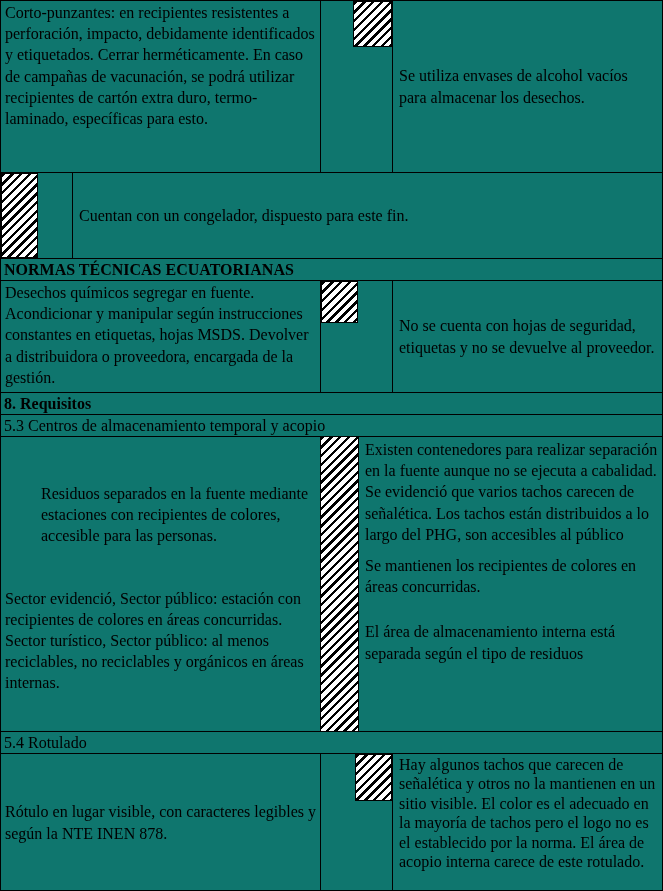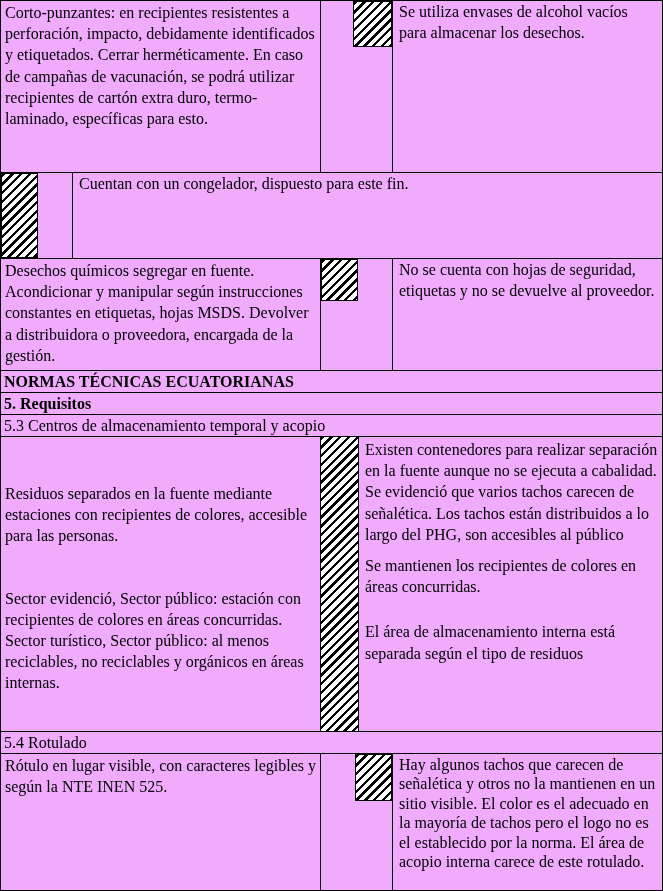--- a/index.html
+++ b/index.html
@@ -6,21 +6,21 @@
     margin: 0;
     padding: 0;
     background: #ffffff;
   }
   .page {
     position: relative;
     width: 663px;
     height: 891px;
     box-sizing: border-box;
     border: 1px solid #000;
-    background: #f0abfc;
+    background: #0f766e;
     color: #000;
     font-family: "Liberation Serif", "DejaVu Serif", serif;
     font-size: 16px;
   }
   .row {
     display: flex;
     box-sizing: border-box;
     border-bottom: 1px solid #000;
     overflow: hidden;
   }
@@ -41,20 +41,21 @@
   .w72 { width: 72px; }
   .w38 { width: 38px; }
   .obs {
     flex: 1;
     padding: 0 4px 0 6px;
     line-height: 21.2px;
   }
   .center {
     display: flex;
     flex-direction: column;
+    justify-content: center;
   }
   p { margin: 0; }
   .req p { margin-top: 1px; }
 
   .r1 { height: 172px; }
   .r2 { height: 86px; }
   .r3 { height: 112px; }
   .r7 { height: 295px; }
   .r9 { height: 136px; border-bottom: none; }
 
@@ -70,21 +71,21 @@
     box-sizing: border-box;
     border: 1px solid #000;
     background: repeating-linear-gradient(135deg, #000 0, #000 2.4px, #fff 2.4px, #fff 6.2px);
   }
   .h-r1 { top: 0; right: 0; width: 39px; height: 46px; }
   .h-r2 { top: 0; left: 0; width: 37px; height: 100%; }
   .h-r3 { top: 0; left: 0; width: 37px; height: 42px; }
   .h-r7 { top: 0; left: 0; width: 100%; height: 100%; border: none; }
   .h-r9 { top: 0; right: 0; width: 37px; height: 47px; }
 
-  .r7 .req .p1 { margin-top: 46px; }
+  .r7 .req .p1 { margin-top: 46px; margin-left: 36px; }
   .r7 .req .p2 { margin-top: 41px; }
   .r7 .req .p3 { margin-top: 0; }
   .r7 .obs .p1 { margin-top: 2px; }
   .r7 .obs .p2 { margin-top: 10px; }
   .r7 .obs .p3 { margin-top: 24px; }
 
   .r9 .obs { line-height: 19.4px; padding-top: 1px; }
 </style>
 </head>
 <body>
@@ -105,38 +106,38 @@
 
   <div class="row r2">
     <div class="cell mark w72">
       <div class="hatch h-r2"></div>
     </div>
     <div class="cell obs center">
       <p>Cuentan con un congelador, dispuesto para este fin.</p>
     </div>
   </div>
 
+  <div class="row hrow">
+    <span class="bold">NORMAS TÉCNICAS ECUATORIANAS</span>
+  </div>
+
   <div class="row r3">
     <div class="cell req">
       <p>Desechos químicos segregar en fuente. Acondicionar y manipular según instrucciones constantes en etiquetas, hojas MSDS. Devolver a distribuidora o proveedora, encargada de la gestión.</p>
     </div>
     <div class="cell mark w72">
       <div class="hatch h-r3"></div>
     </div>
     <div class="cell obs center">
       <p>No se cuenta con hojas de seguridad, etiquetas y no se devuelve al proveedor.</p>
     </div>
   </div>
 
   <div class="row hrow">
-    <span class="bold">NORMAS TÉCNICAS ECUATORIANAS</span>
-  </div>
-
-  <div class="row hrow">
-    <span class="bold">5. Requisitos</span>
+    <span class="bold">8. Requisitos</span>
   </div>
 
   <div class="row hrow">
     <span>5.3 Centros de almacenamiento temporal y acopio</span>
   </div>
 
   <div class="row r7">
     <div class="cell req">
       <p class="p1">Residuos separados en la fuente mediante estaciones con recipientes de colores, accesible para las personas.</p>
       <p class="p2">Sector evidenció, Sector público: estación con recipientes de colores en áreas concurridas.</p>
@@ -151,21 +152,21 @@
       <p class="p3">El área de almacenamiento interna está separada según el tipo de residuos</p>
     </div>
   </div>
 
   <div class="row hrow">
     <span>5.4 Rotulado</span>
   </div>
 
   <div class="row r9">
     <div class="cell req center">
-      <p>Rótulo en lugar visible, con caracteres legibles y según la NTE INEN 525.</p>
+      <p>Rótulo en lugar visible, con caracteres legibles y según la NTE INEN 878.</p>
     </div>
     <div class="cell mark w72">
       <div class="hatch h-r9"></div>
     </div>
     <div class="cell obs">
       <p>Hay algunos tachos que carecen de señalética y otros no la mantienen en un sitio visible. El color es el adecuado en la mayoría de tachos pero el logo no es el establecido por la norma.  El área de acopio interna carece de este rotulado.</p>
     </div>
   </div>
 
 </div>

